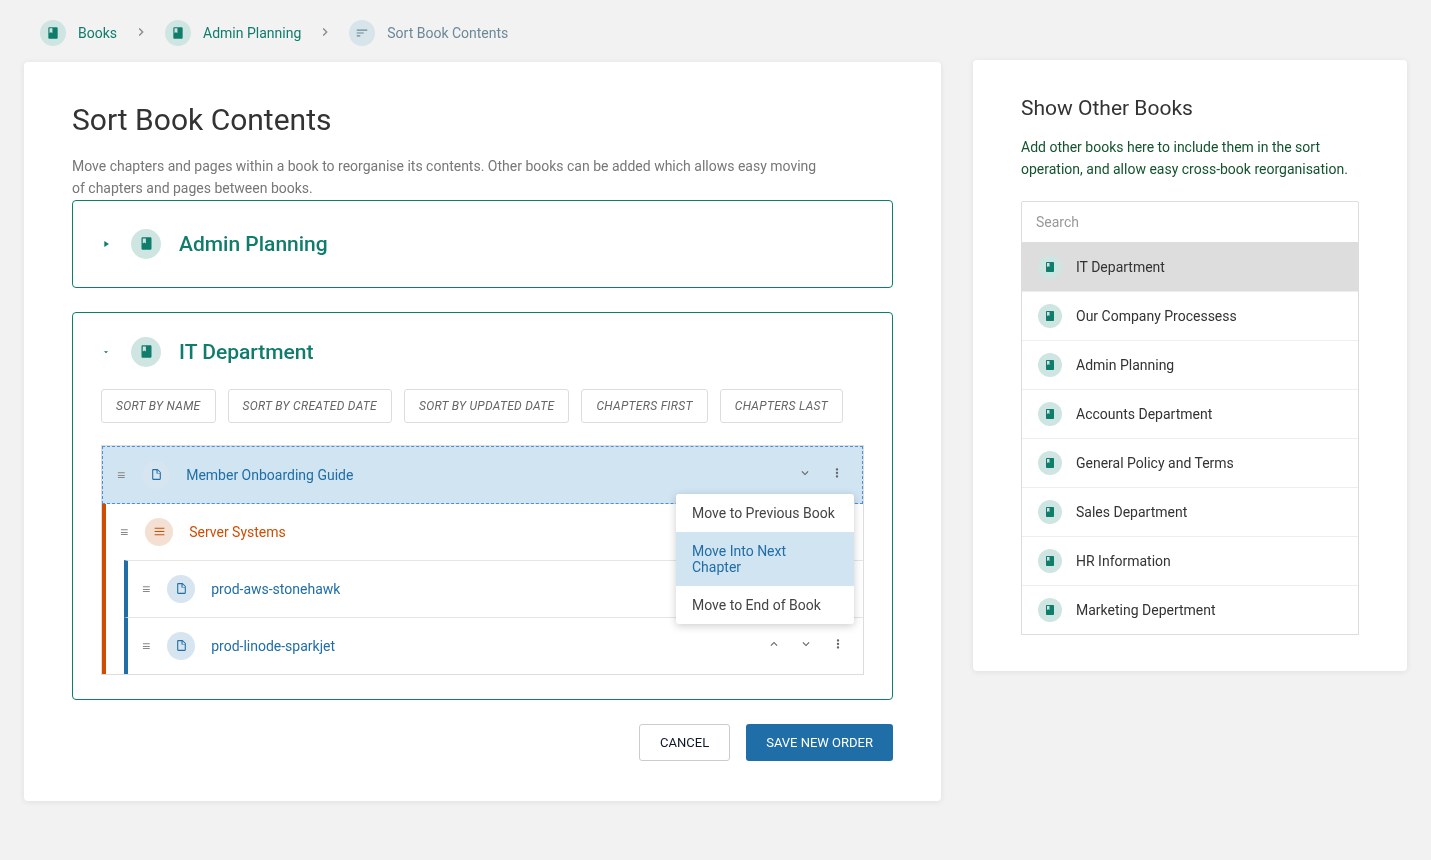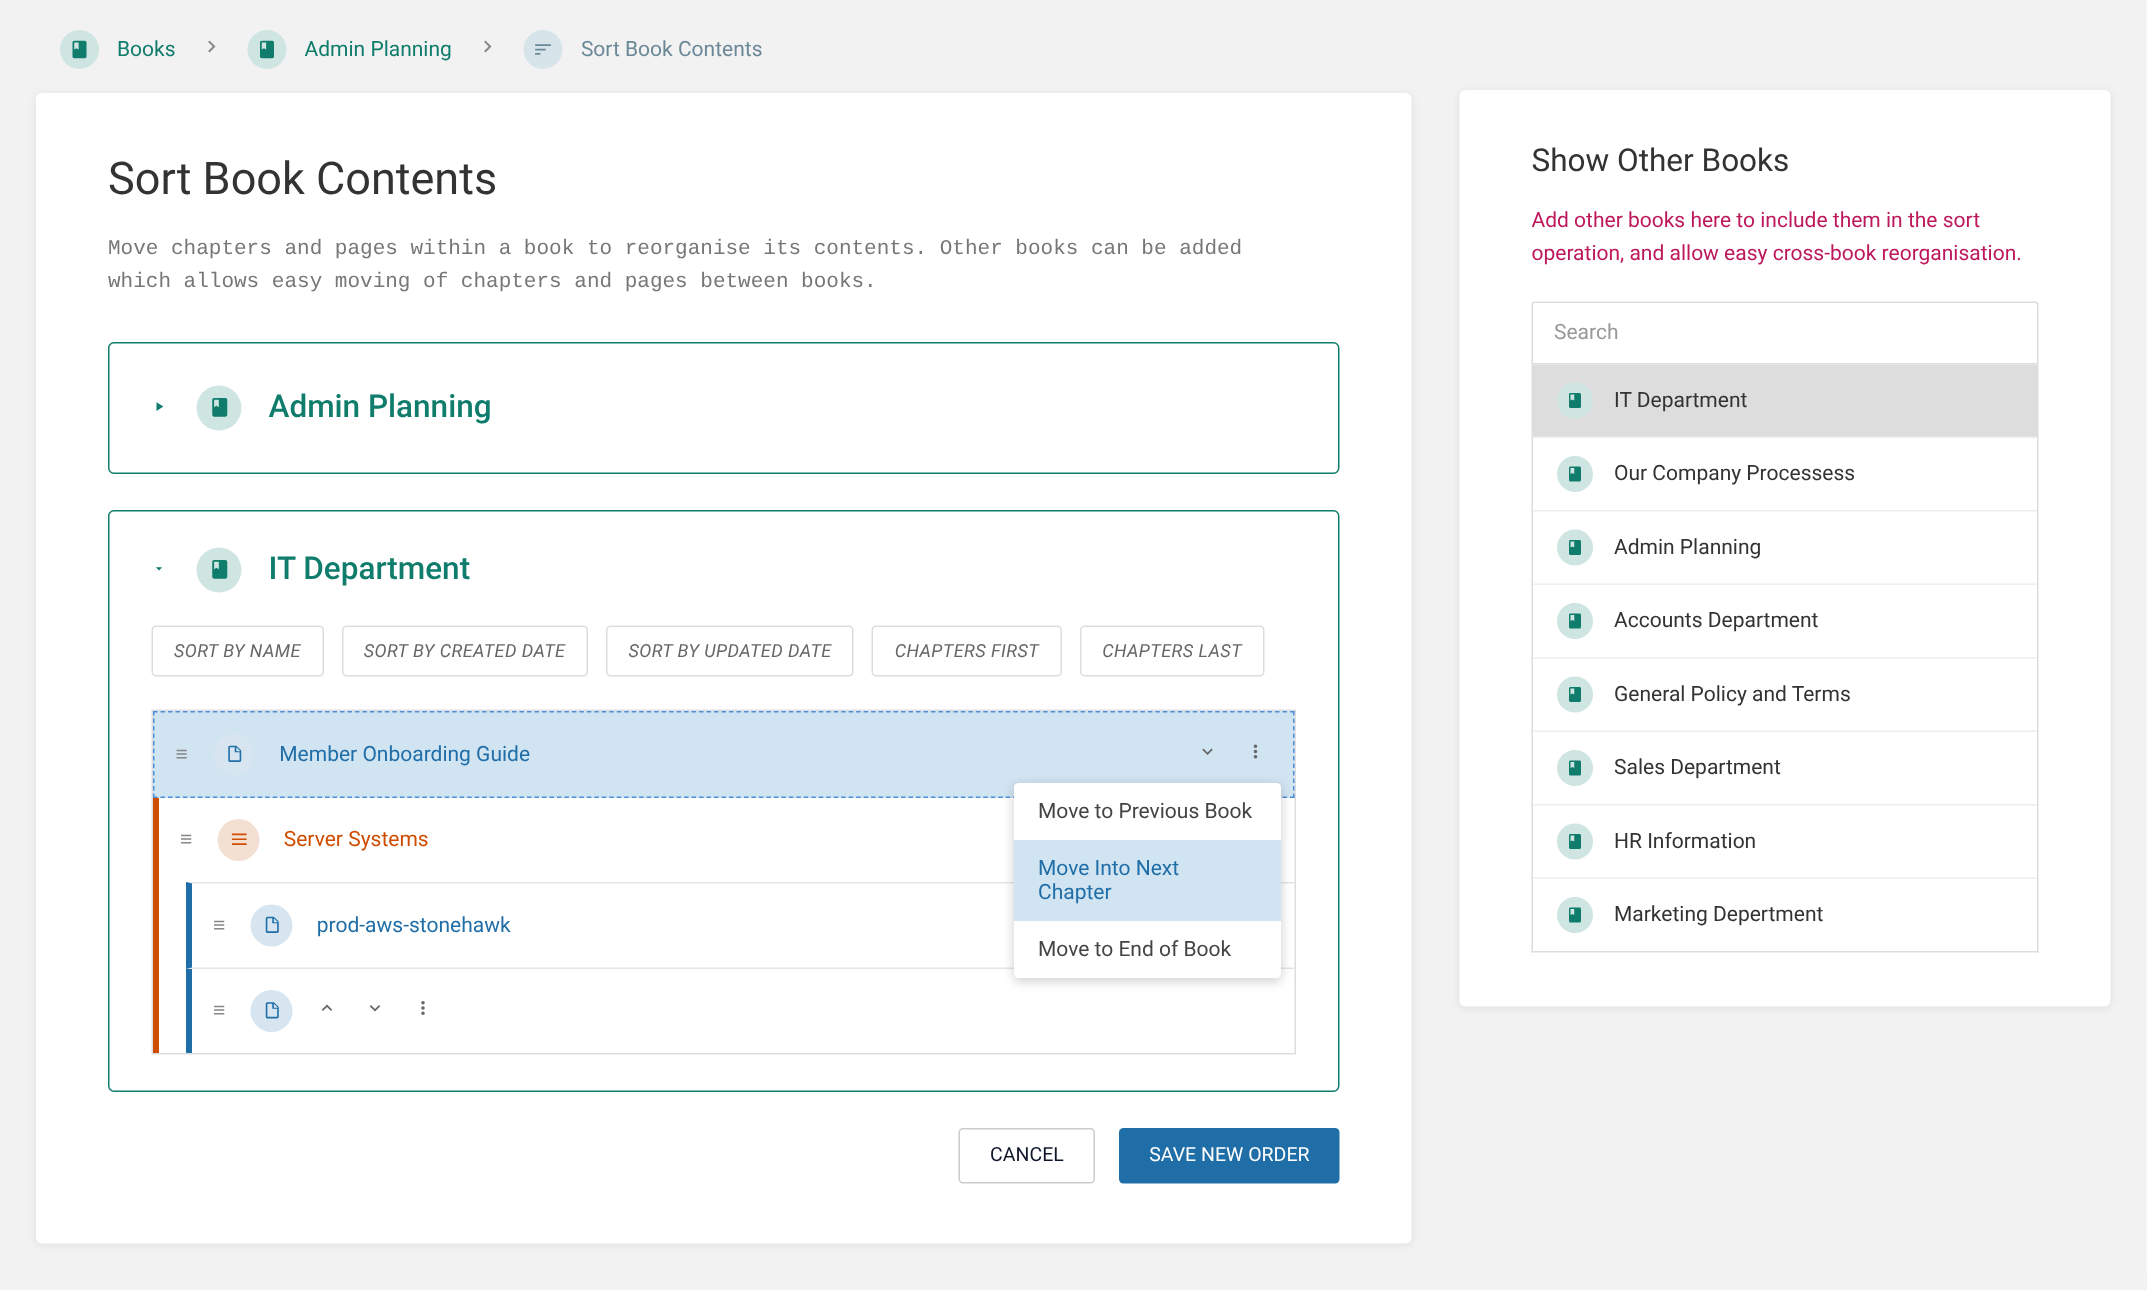--- a/index.html
+++ b/index.html
@@ -19,21 +19,21 @@
     .bc-item.last { color: #6b8898; }
     .bc-icon-circle { width: 26px; height: 26px; border-radius: 50%; display: flex; align-items: center; justify-content: center; background: #cfe5e2; }
     .bc-icon-circle.last { background: #d7e4ea; }
     .bc-chevron { color: #888; }
 
     
     .card { background: #fff; border-radius: 4px; padding: 40px 48px; box-shadow: 0 1px 6px rgba(0,0,0,0.08); }
     .side-card { background: #fff; border-radius: 4px; padding: 36px 48px; box-shadow: 0 1px 6px rgba(0,0,0,0.08); }
 
     .page-title { font-size: 30px; font-weight: 400; color: #333; margin-bottom: 18px; }
-    .page-desc { color: #777; line-height: 1.6; margin-bottom: 28px; max-width: 760px; font-family: Liberation Mono, monospace; }
+    .page-desc { color: #777; line-height: 1.6; max-width: 760px; }
 
     
     .book-panel { border: 1px solid #0f7c6c; border-radius: 4px; margin-bottom: 24px; padding: 24px 28px; }
     .book-panel.collapsed { padding: 28px; }
     .book-header { display: flex; align-items: center; gap: 18px; }
     .book-toggle { color: #0f7c6c; cursor: pointer; width: 12px; }
     .book-icon-circle { width: 30px; height: 30px; border-radius: 50%; display: flex; align-items: center; justify-content: center; background: #cfe5e2; }
     .book-title { color: #0f7c6c; font-size: 21px; font-weight: 500; cursor: pointer; }
 
     
@@ -66,21 +66,21 @@
     .dropdown-item { padding: 11px 16px; cursor: pointer; color: #444; font-size: 14px; }
     .dropdown-item.active { background: #d1e4f2; color: #206ea7; }
 
     
     .actions-row { display: flex; justify-content: flex-end; gap: 16px; margin-top: 22px; }
     .btn-cancel { border: 1px solid #ccc; background: #fff; color: #0f172a; padding: 10px 20px; border-radius: 3px; cursor: pointer; font-size: 13px; font-family: inherit; }
     .btn-save { border: none; background: #206ea7; color: #fff; padding: 10px 20px; border-radius: 3px; cursor: pointer; font-size: 13px; font-family: inherit; }
 
     
     .side-title { font-size: 21px; font-weight: 400; color: #333; margin-bottom: 16px; }
-    .side-desc { color: #be185d; line-height: 1.6; margin-bottom: 20px; }
+    .side-desc { color: #14532d; line-height: 1.6; margin-bottom: 20px; }
     .search-input { width: 100%; border: 1px solid #ddd; padding: 12px 14px; font-size: 14px; font-family: inherit; border-radius: 2px 2px 0 0; }
     .search-input::placeholder { color: #999; }
     .other-books-list { border: 1px solid #ddd; border-top: none; }
     .other-book-item { display: flex; align-items: center; gap: 14px; padding: 12px 16px; border-bottom: 1px solid #eee; cursor: pointer; }
     .other-book-item:last-child { border-bottom: none; }
     .other-book-item.active { background: #ddd; }
     .other-book-label { color: #333; }
 
     
     .svg-icon { display: block; }
@@ -224,20 +224,21 @@
                       </svg></span>
               </div>
             </div>
             <div class="sort-item" style="border-bottom:none;">
               <span class="drag-handle">≡</span>
               <span class="item-icon-circle page-icon">
                 <svg width="13" height="13" viewBox="0 0 24 24" fill="#206ea7">
                       <path d="M14 2H6c-1.1 0-2 .9-2 2v16c0 1.1.9 2 2 2h12c1.1 0 2-.9 2-2V8l-6-6zm0 2l5 5h-5V4zM6 20V4h6v6h6v10H6z"></path>
                     </svg>
               </span>
+              <span class="item-label page-color">prod-linode-sparkjet</span>
               <div class="item-controls">
                 <span class="item-ctrl"><svg width="14" height="14" viewBox="0 0 24 24" fill="#666">
                         <path d="M7.41 15.41L12 10.83l4.59 4.58L18 14l-6-6-6 6z"></path>
                       </svg></span>
                 <span class="item-ctrl"><svg width="14" height="14" viewBox="0 0 24 24" fill="#666">
                         <path d="M7.41 8.59L12 13.17l4.59-4.58L18 10l-6 6-6-6 1.41-1.41z"></path>
                       </svg></span>
                 <span class="item-ctrl"><svg width="14" height="14" viewBox="0 0 24 24" fill="#666">
                         <path d="M12 8c1.1 0 2-.9 2-2s-.9-2-2-2-2 .9-2 2 .9 2 2 2zm0 2c-1.1 0-2 .9-2 2s.9 2 2 2 2-.9 2-2-.9-2-2-2zm0 6c-1.1 0-2 .9-2 2s.9 2 2 2 2-.9 2-2-.9-2-2-2z"></path>
                       </svg></span>

